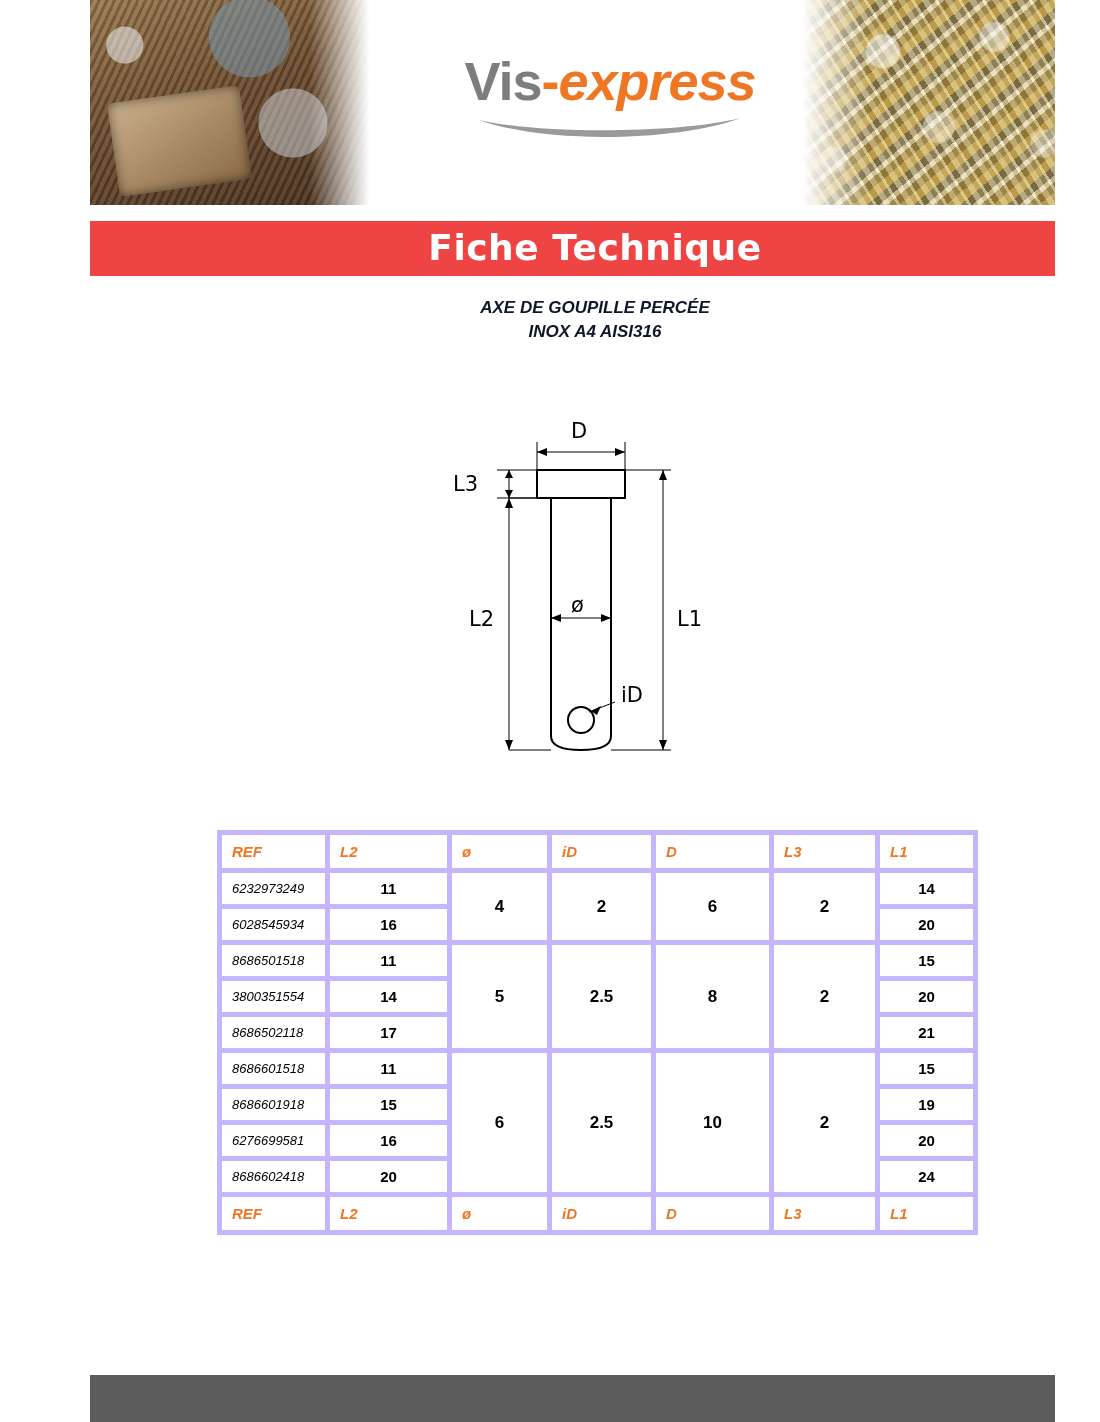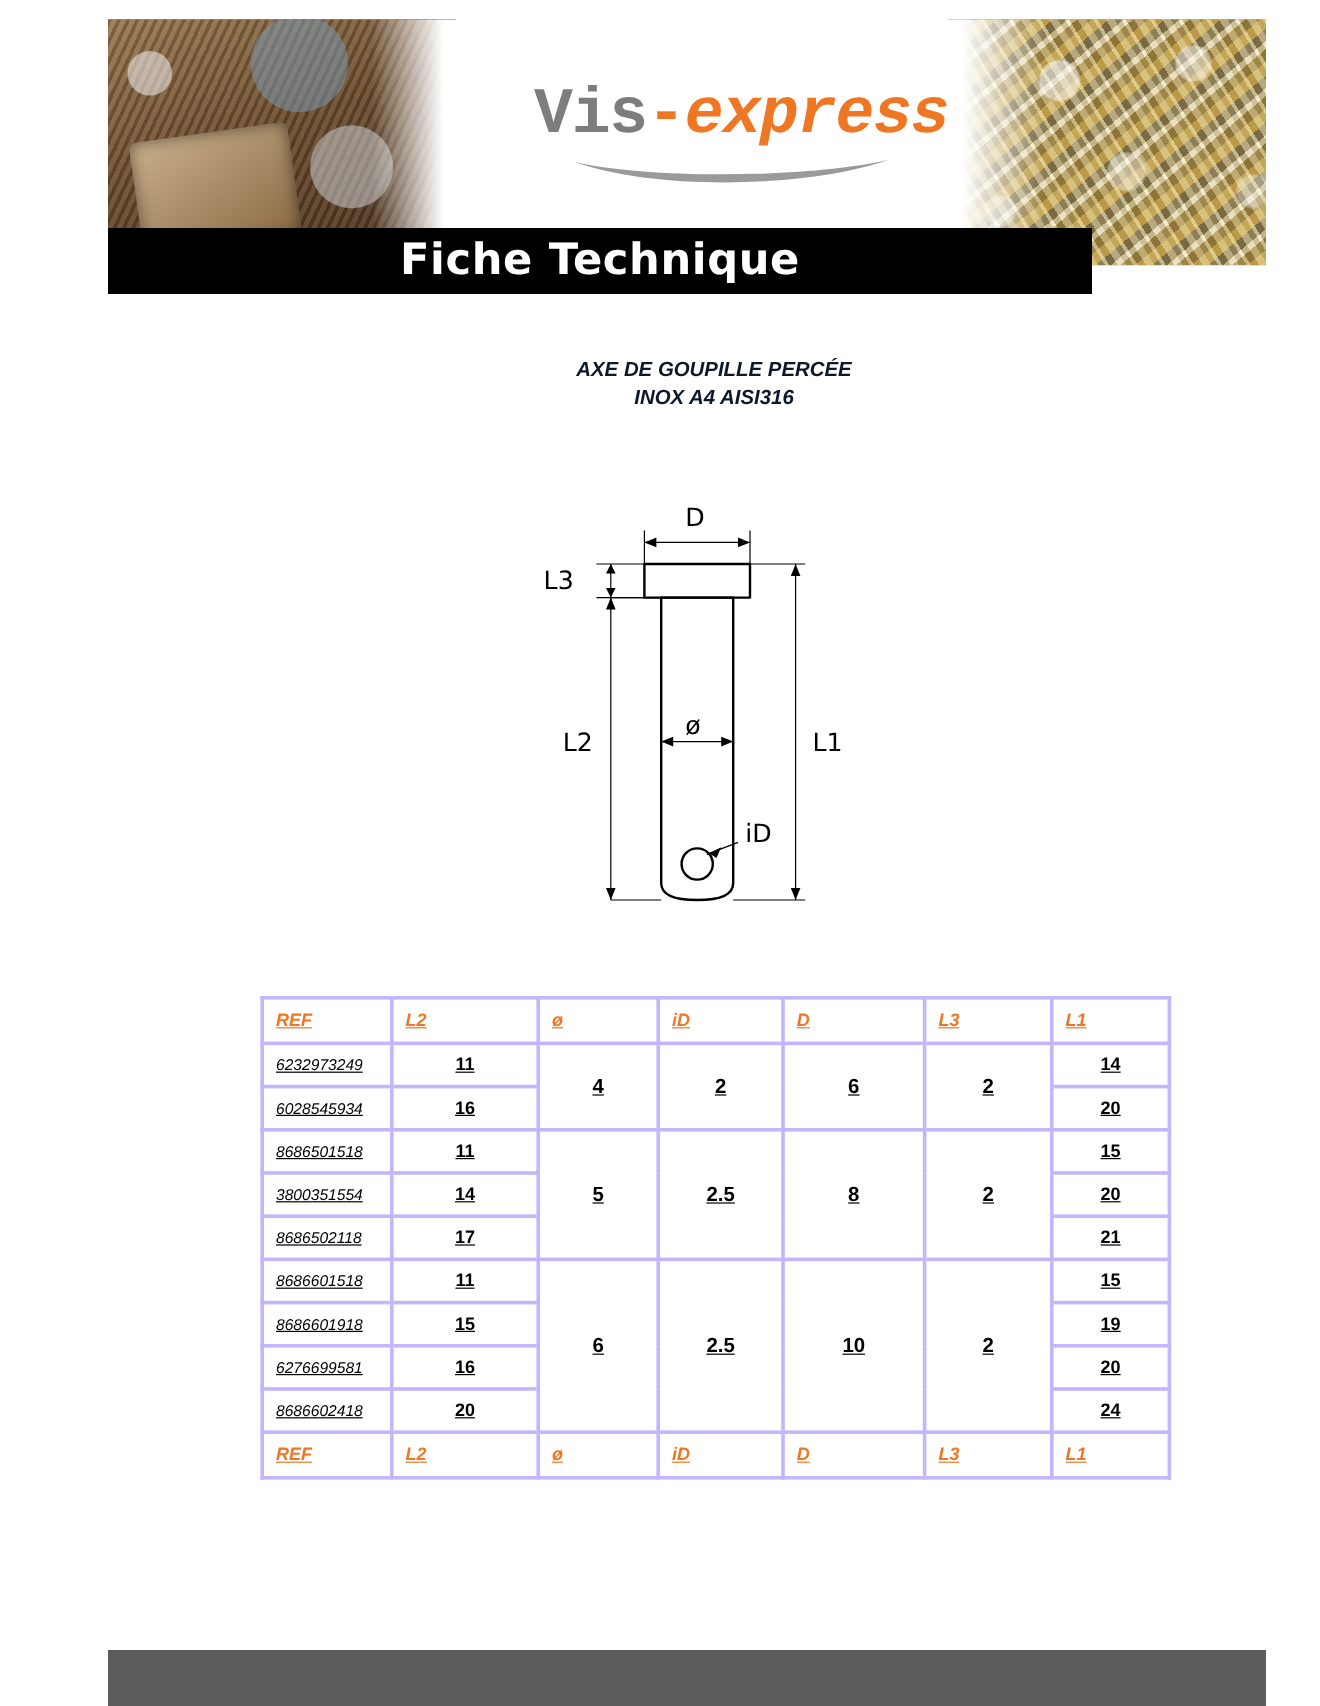--- a/index.html
+++ b/index.html
@@ -22,26 +22,25 @@
     background: #ffffff;
     box-sizing: border-box;
     border-left: 45px solid #ffffff;
     border-right: 45px solid #ffffff;
   }
 
   
   .header {
     position: absolute;
     left: 45px;
-    top: 16px;
+    top: 0;
     width: 1010px;
     height: 252px;
     background: #ffffff;
     overflow: hidden;
-    font-family: Liberation Mono, monospace;
   }
   .photo-left {
     position: absolute;
     left: 0; top: 0;
     width: 290px; height: 205px;
     overflow: hidden;
     background: #6b4a2f;
   }
   .photo-right {
     position: absolute;
@@ -127,24 +126,24 @@
     position: relative;
     width: 270px;
     height: 26px;
     margin: 2px auto 0 auto;
   }
 
   
   .title-bar {
     position: absolute;
     left: 45px;
-    top: 190px;
-    width: 820px;
+    top: 221px;
+    width: 1010px;
     height: 55px;
-    background: #000000;
+    background: #ef4444;
   }
   .title-bar-text {
     position: absolute;
     left: 0; right: 0;
     top: 6px;
     text-align: center;
     color: #ffffff;
     font-size: 36px;
     font-weight: bold;
     font-family: "DejaVu Sans", sans-serif;
@@ -180,27 +179,26 @@
     left: 172px;
     top: 830px;
     width: 756px;
   }
   table.spec {
     border-collapse: collapse;
     width: 100%;
     table-layout: fixed;
   }
   table.spec td, table.spec th {
-    border: 3px solid #c4b5fd;
+    border: 5px solid #c4b5fd;
     text-align: left;
     padding: 0 0 0 10px;
     height: 36px;
     font-size: 15px;
     box-sizing: border-box;
-    text-decoration: underline;
   }
   table.spec .hdr {
     color: #ef7622;
     font-weight: bold;
     font-style: italic;
     font-size: 15px;
     height: 38px;
   }
   table.spec .ref {
     font-style: italic;

